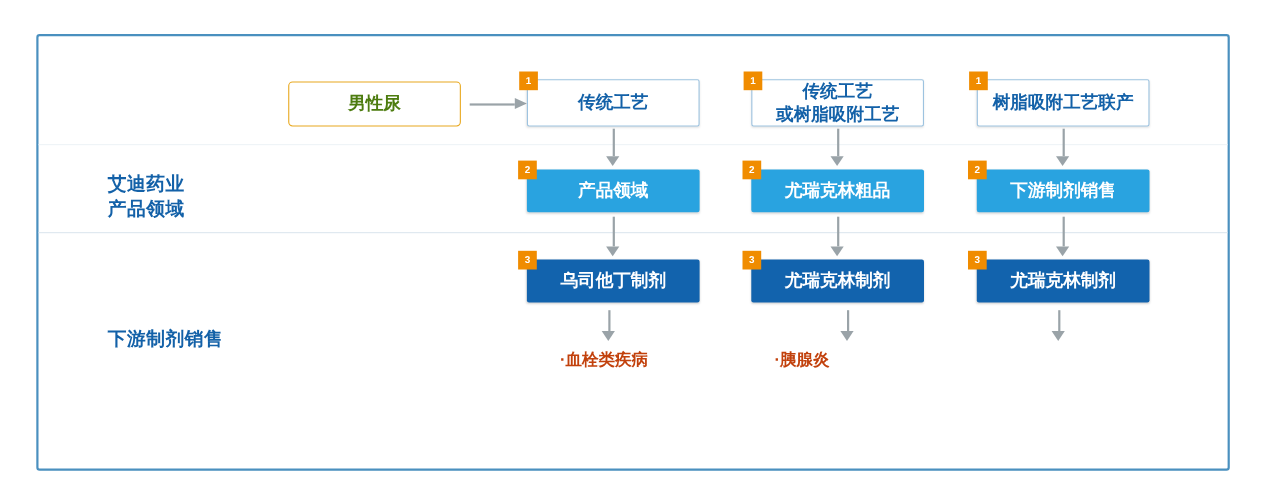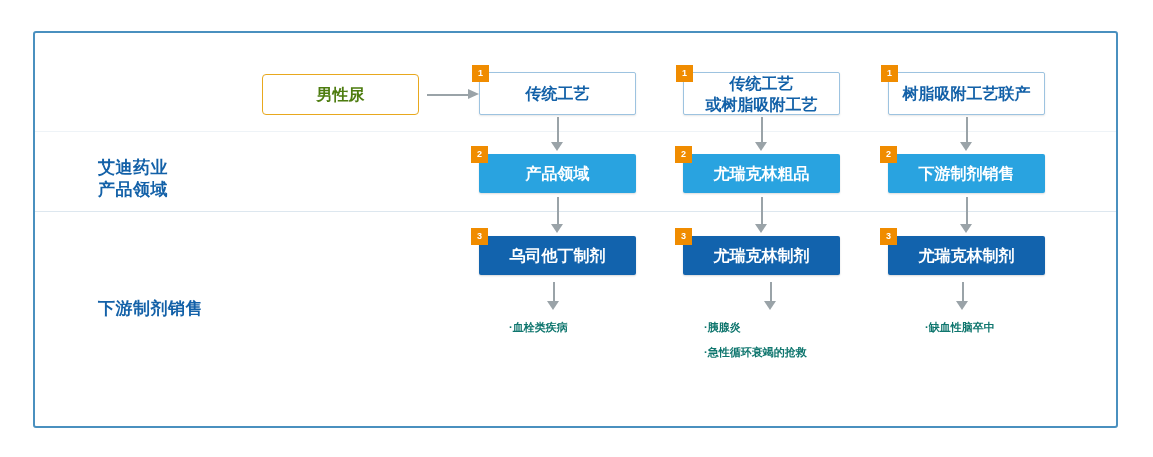--- a/index.html
+++ b/index.html
@@ -115,22 +115,22 @@
     position:absolute;top:0;
     width:0;height:0;
     border-top:5.5px solid transparent;
     border-bottom:5.5px solid transparent;
     border-left:11px solid #9aa3a8;
   }
 
   
   .inds{position:absolute;}
   .inds .item{
-    color:#0f766e;
-    font-size:11px;
+    color:#c2410c;
+    font-size:15px;
     font-weight:bold;
     line-height:25px;
     white-space:nowrap;
   }
 </style>
 </head>
 <body>
 
 <div id="stage">
 
@@ -235,20 +235,16 @@
     <div class="stem" style="height:19px;"></div>
       <div class="head" style="top:19px;"></div>
   </div>
 
   <div class="inds" style="left:509px;top:315px;">
     <div class="item">·血栓类疾病</div>
   </div>
 
   <div class="inds" style="left:704px;top:315px;">
     <div class="item">·胰腺炎</div>
-    <div class="item">·急性循环衰竭的抢救</div>
-  </div>
-
-  <div class="inds" style="left:925px;top:315px;">
-    <div class="item">·缺血性脑卒中</div>
-  </div>
+  </div>
+
 
 </div>
 
 </body></html>

